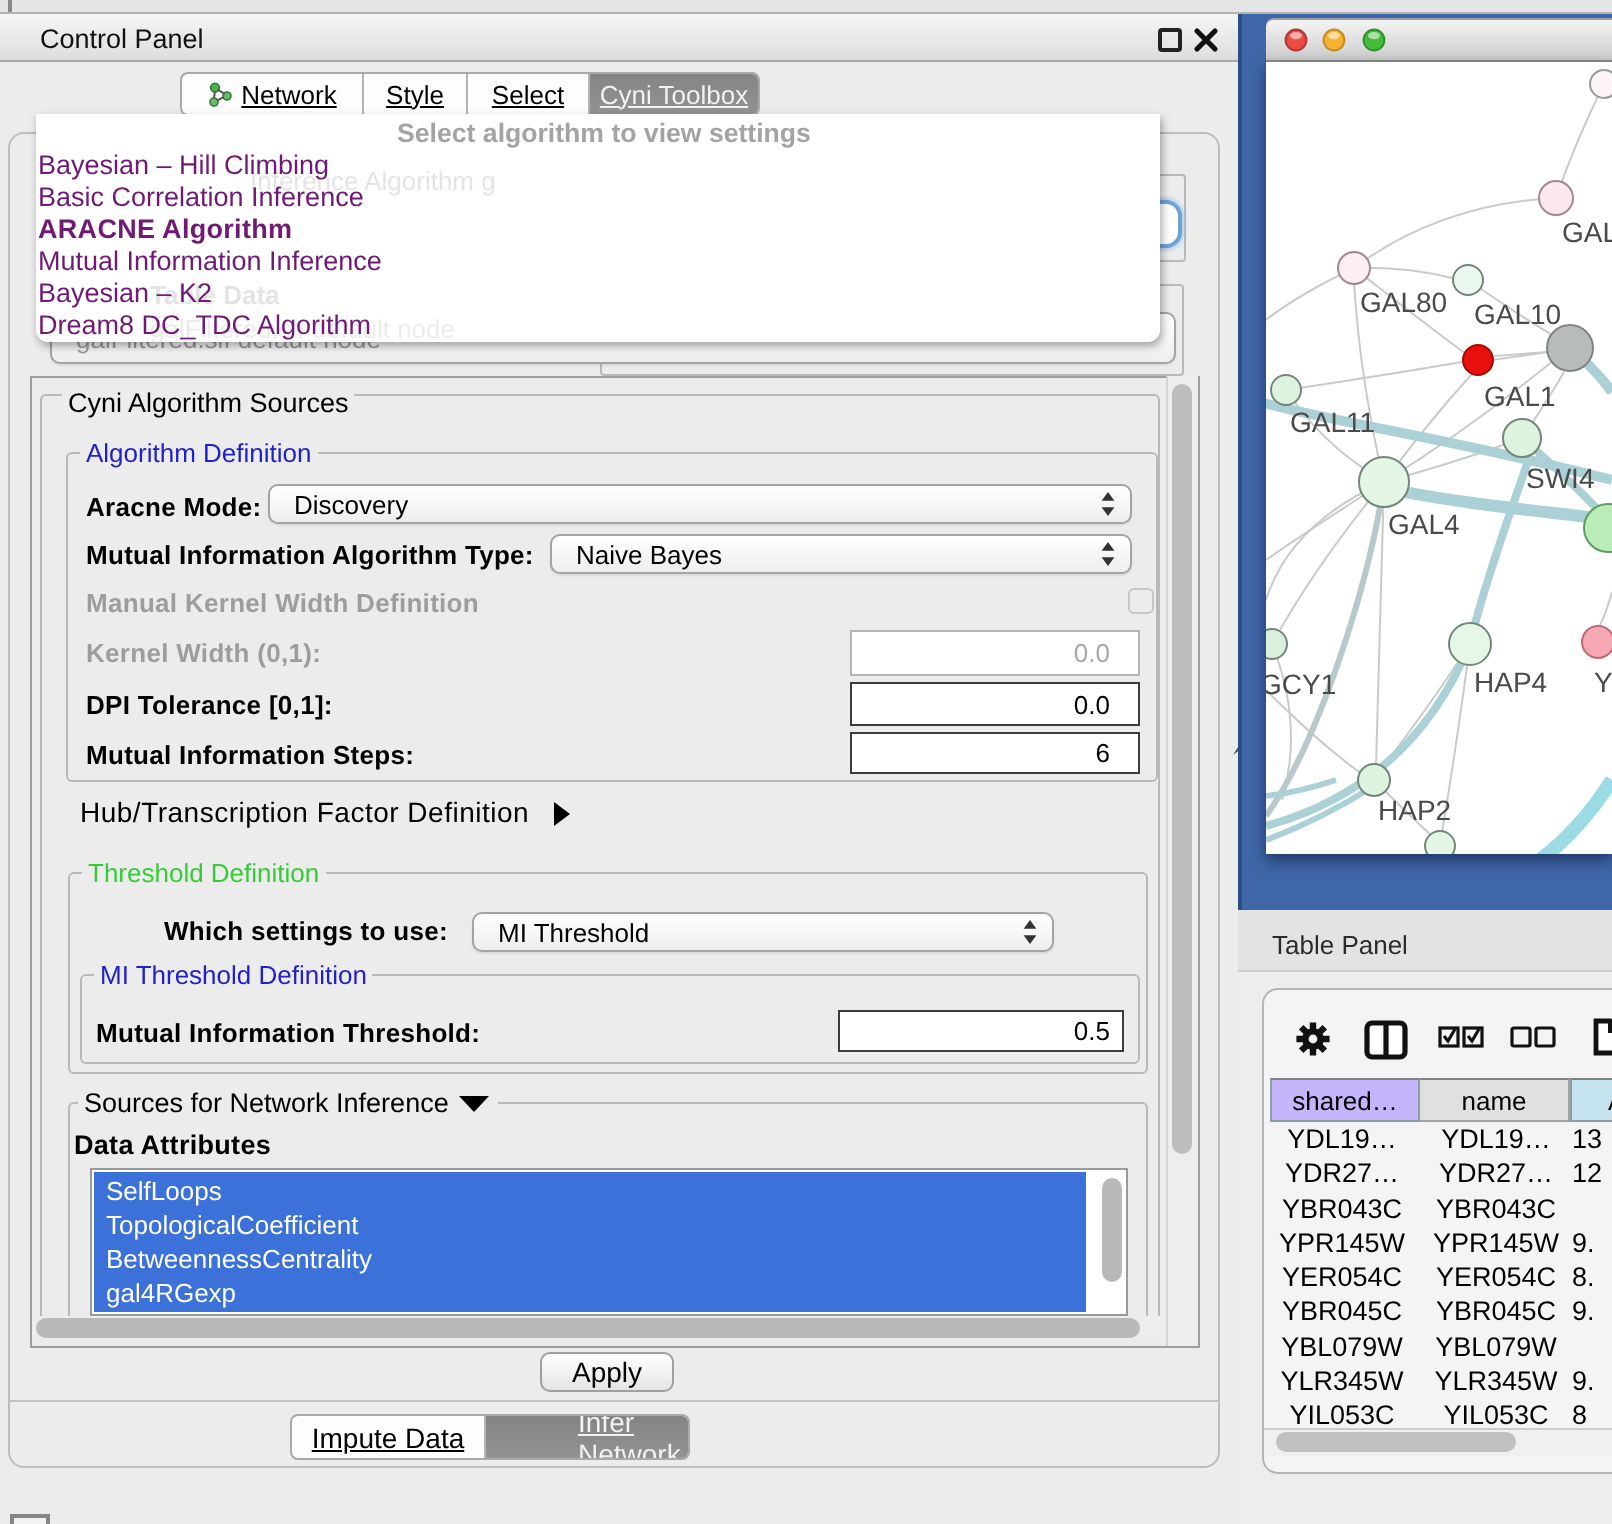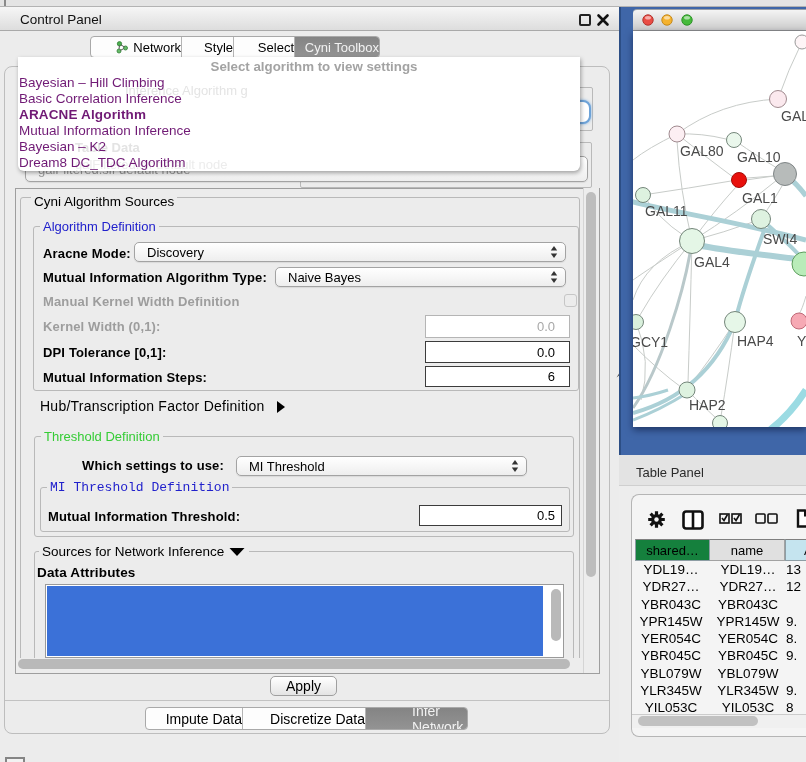--- a/index.html
+++ b/index.html
@@ -7,21 +7,21 @@
 body { background:#ededed; position:relative; }
 .abs { position:absolute; }
 .b { font-weight:bold; letter-spacing:0.15px; }
 .grp { position:absolute; border:1px solid #b9b9b9; border-radius:3px; }
 .grp > span { position:absolute; top:-8px; left:6px; background:#ececec; padding:0 3px; font-size:13px; line-height:16px; white-space:nowrap; }
 .combo { position:absolute; border:1px solid #a3a3a3; border-radius:5px; background:linear-gradient(#ffffff,#eeeeee); font-size:13px; color:#000; display:flex; align-items:center; padding-left:12px; box-shadow:0 1px 1px rgba(0,0,0,0.08); }
 .arr { position:absolute; right:7px; top:50%; transform:translateY(-50%); width:8px; height:12px; }
 .tf { position:absolute; background:#fff; font-size:13px; text-align:right; padding-right:14px; display:flex; align-items:center; justify-content:flex-end; }
 .lbl { position:absolute; font-size:13px; color:#000; white-space:nowrap; }
 .seg { position:absolute; display:flex; background:#fdfdfd; border:1px solid #a9a9a9; border-radius:4px; font-size:13px; overflow:hidden; }
-.seg > div { display:flex; align-items:center; justify-content:flex-end; border-right:1px solid #b5b5b5; color:#000; }
+.seg > div { display:flex; align-items:center; justify-content:center; border-right:1px solid #b5b5b5; color:#000;text-decoration:underline; }
 .seg > div:last-child { border-right:none; }
 .seg > div.sel { background:linear-gradient(#848484,#939393); color:#f2f2f2; }
 </style>
 </head>
 <body>
 
 <div class="abs" style="left:0;top:0;width:806px;height:7px;background:#e4e4e4;border-bottom:1px solid #b3b3b3;"></div>
 <div class="abs" style="left:4px;top:0;width:2px;height:6px;background:#8a8a8a;"></div>
 
 <div class="abs" style="left:0;top:7px;width:619px;height:24px;background:linear-gradient(#f6f6f6,#dddddd);border-bottom:1px solid #a9a9a9;"></div>
@@ -94,66 +94,66 @@
 
 <div class="grp" style="left:34px;top:436px;width:540px;height:101px;">
     <span style="color:#35cc35;">Threshold Definition</span>
   </div>
 <div class="lbl b" style="left:82px;top:458px;">Which settings to use:</div>
 <div class="combo" style="left:236px;top:456px;width:291px;height:20px;">MI Threshold<svg class="arr" viewBox="0 0 8 12">
       <path d="M4 0 L7.2 4.4 H0.8 Z" fill="#333"></path>
       <path d="M4 12 L7.2 7.6 H0.8 Z" fill="#333"></path>
     </svg></div>
 
-<div class="grp" style="left:40px;top:487px;width:530px;height:45px;font-family:Liberation Mono, monospace;">
+<div class="grp" style="left:40px;top:487px;width:530px;height:45px;">
     <span style="color:#2121cc;">MI Threshold Definition</span>
   </div>
 <div class="lbl b" style="left:48px;top:509px;">Mutual Information Threshold:</div>
 <div class="tf" style="left:419px;top:505px;width:143px;height:21px;border:1px solid #3c3c3c;color:#000;padding-right:6px;">0.5</div>
 
 <div class="grp" style="left:34px;top:551px;width:540px;height:114px;">
     <span style="font-size:13.5px;left:4px;">Sources for Network Inference <svg style="vertical-align:-1px;" width="18" height="10" viewBox="0 0 18 10">
         <path d="M1.5 1 L16.5 1 L9 9 Z" fill="#000"></path>
       </svg></span>
   </div>
 <div class="lbl b" style="left:37px;top:565px;font-size:13.5px;">Data Attributes</div>
 
 <div class="abs" style="left:45px;top:584px;width:519px;height:74px;background:#fff;border:1px solid #9a9a9a;overflow:hidden;">
   <div style="position:absolute;left:1px;top:1px;width:496px;height:70px;background:#3b71d8;"></div>
+  <div style="position:absolute;left:7px;top:2px;font-size:13px;color:#fff;line-height:17px;">SelfLoops<br>TopologicalCoefficient<br>BetweennessCentrality<br>gal4RGexp</div>
   <div style="position:absolute;left:505px;top:4px;width:10px;height:52px;background:#b9b9b9;border-radius:5px;"></div>
 </div>
 
 <div class="abs" style="left:16px;top:658px;width:567px;height:12px;background:#ededed;"></div>
 <div class="abs" style="left:18px;top:659px;width:552px;height:10px;background:#b9b9b9;border-radius:5px;"></div>
 
 <div class="abs" style="left:583px;top:188px;width:16px;height:485px;background:#ededed;border-left:1px solid #d5d5d5;"></div>
 <div class="abs" style="left:586px;top:192px;width:10px;height:385px;background:#bdbdbd;border-radius:5px;"></div>
 
 <div class="abs" style="left:5px;top:700px;width:604px;height:1px;background:#c2c2c2;"></div>
 
 <div class="abs" style="left:270px;top:676px;width:67px;height:20px;background:linear-gradient(#ffffff,#e4e4e4);border:1px solid #9f9f9f;border-radius:5px;display:flex;align-items:center;justify-content:center;font-size:14px;">Apply</div>
 
 <div class="seg" style="left:145px;top:707px;height:23px;font-size:14px;">
   <div style="width:97px;">Impute Data</div>
-  <div style="width:123px;">Discretize Data</div>
   <div class="sel" style="width:101px;padding-left:46px;">Infer Network</div>
 </div>
 
 <div class="abs" style="left:5px;top:757px;width:20px;height:10px;background:#f2f2f2;border:2px solid #858585;"></div>
 
 <svg class="abs" style="left:616px;top:372px;" width="7" height="7" viewBox="0 0 7 7">
     <path d="M0.5 5.5 L3.5 0.8 L6 4 L3.5 3.2 Z" fill="#555"></path>
   </svg>
 
 <div class="abs" style="left:18px;top:57px;width:562px;height:114px;background:#fff;border-radius:0 0 6px 6px;box-shadow:1px 2px 4px rgba(0,0,0,0.35);overflow:hidden;">
   <div style="position:absolute;left:107px;top:26px;font-size:13px;color:#e4e4e4;">Inference Algorithm g</div>
   <div style="position:absolute;left:57px;top:83px;font-size:13px;color:#e3e3e3;font-weight:bold;">Table Data</div>
   <div style="position:absolute;left:57px;top:100px;font-size:13px;color:#ececec;">galFiltered.sif default node</div>
 </div>
-<div class="abs" style="left:18px;top:59px;width:568px;height:15px;color:#a3a3a3;font-size:13.3px;font-weight:bold;text-align:center;margin-left:12px;">Select algorithm to view settings</div>
+<div class="abs" style="left:18px;top:59px;width:568px;height:15px;color:#a3a3a3;font-size:13.3px;font-weight:bold;text-align:center;">Select algorithm to view settings</div>
 <div class="abs" style="left:19px;top:75px;font-size:13.5px;color:#701a75;line-height:16px;">Bayesian – Hill Climbing<br>Basic Correlation Inference<br><span class="b">ARACNE Algorithm</span><br>Mutual Information Inference<br>Bayesian – K2<br>Dream8 DC_TDC Algorithm</div>
 
 <div class="abs" style="left:619px;top:7px;width:187px;height:448px;background:#3f66a8;border-left:2px solid #2c4e85;"></div>
 <div class="abs" style="left:633px;top:9px;width:173px;height:22px;background:linear-gradient(#f4f4f4,#cccccc);border-bottom:1px solid #8e8e8e;border-top:1px solid #9aa0a8;border-radius:4px 0 0 0;"></div>
 <svg class="abs" style="left:641px;top:13px;" width="56" height="14" viewBox="0 0 56 14">
   <circle cx="7" cy="7" r="5.2" fill="#ea4c44" stroke="#b2352f" stroke-width="1"></circle>
   <circle cx="26" cy="7" r="5.2" fill="#f5b22e" stroke="#c58a1d" stroke-width="1"></circle>
   <circle cx="46" cy="7" r="5.2" fill="#46ba3b" stroke="#2f9329" stroke-width="1"></circle>
   <ellipse cx="7" cy="4.8" rx="3" ry="1.8" fill="rgba(255,255,255,0.55)"></ellipse>
   <ellipse cx="26" cy="4.8" rx="3" ry="1.8" fill="rgba(255,255,255,0.55)"></ellipse>
@@ -261,21 +261,21 @@
   </svg>
   <svg style="position:absolute;left:123px;top:18px;" width="24" height="11" viewBox="0 0 24 11">
     <rect x="1" y="1" width="9" height="9" rx="1" fill="none" stroke="#111" stroke-width="1.6"></rect>
     <rect x="13" y="1" width="9" height="9" rx="1" fill="none" stroke="#111" stroke-width="1.6"></rect>
   </svg>
   <svg style="position:absolute;left:164px;top:14px;" width="16" height="19" viewBox="0 0 16 19">
     <path d="M2 1.5 H9 L14 6.5 V17.5 H2 Z" fill="#fff" stroke="#111" stroke-width="2.4"></path>
     <path d="M9 1.5 V6.5 H14" fill="none" stroke="#111" stroke-width="2"></path>
   </svg>
 
-  <div style="position:absolute;left:3px;top:44px;width:75px;height:22px;background:#15803d;border:1px solid #8d9da4;border-top:1px solid #7f7f7f;font-size:13px;display:flex;align-items:center;justify-content:center;">shared…</div>
+  <div style="position:absolute;left:3px;top:44px;width:75px;height:22px;background:#c4b5fd;border:1px solid #8d9da4;border-top:1px solid #7f7f7f;font-size:13px;display:flex;align-items:center;justify-content:center;">shared…</div>
   <div style="position:absolute;left:78px;top:44px;width:75px;height:22px;background:#e0e0e0;border:1px solid #a2a2a2;border-top:1px solid #7f7f7f;border-left:none;font-size:13px;display:flex;align-items:center;justify-content:center;">name</div>
   <div style="position:absolute;left:153px;top:44px;width:22px;height:22px;background:#c5e4ef;border:1px solid #8d9da4;border-top:1px solid #7f7f7f;font-size:13px;padding-left:18px;overflow:hidden;display:flex;align-items:center;">A</div>
 
   <div style="position:absolute;left:0;top:67px;width:175px;font-size:13.5px;color:#000;">
     <div style="height:17.3px;display:flex;">
         <span style="width:78px;text-align:center;">YDL19…</span>
         <span style="width:76px;text-align:center;">YDL19…</span>
         <span>13</span>
       </div>
     <div style="height:17.3px;display:flex;">

